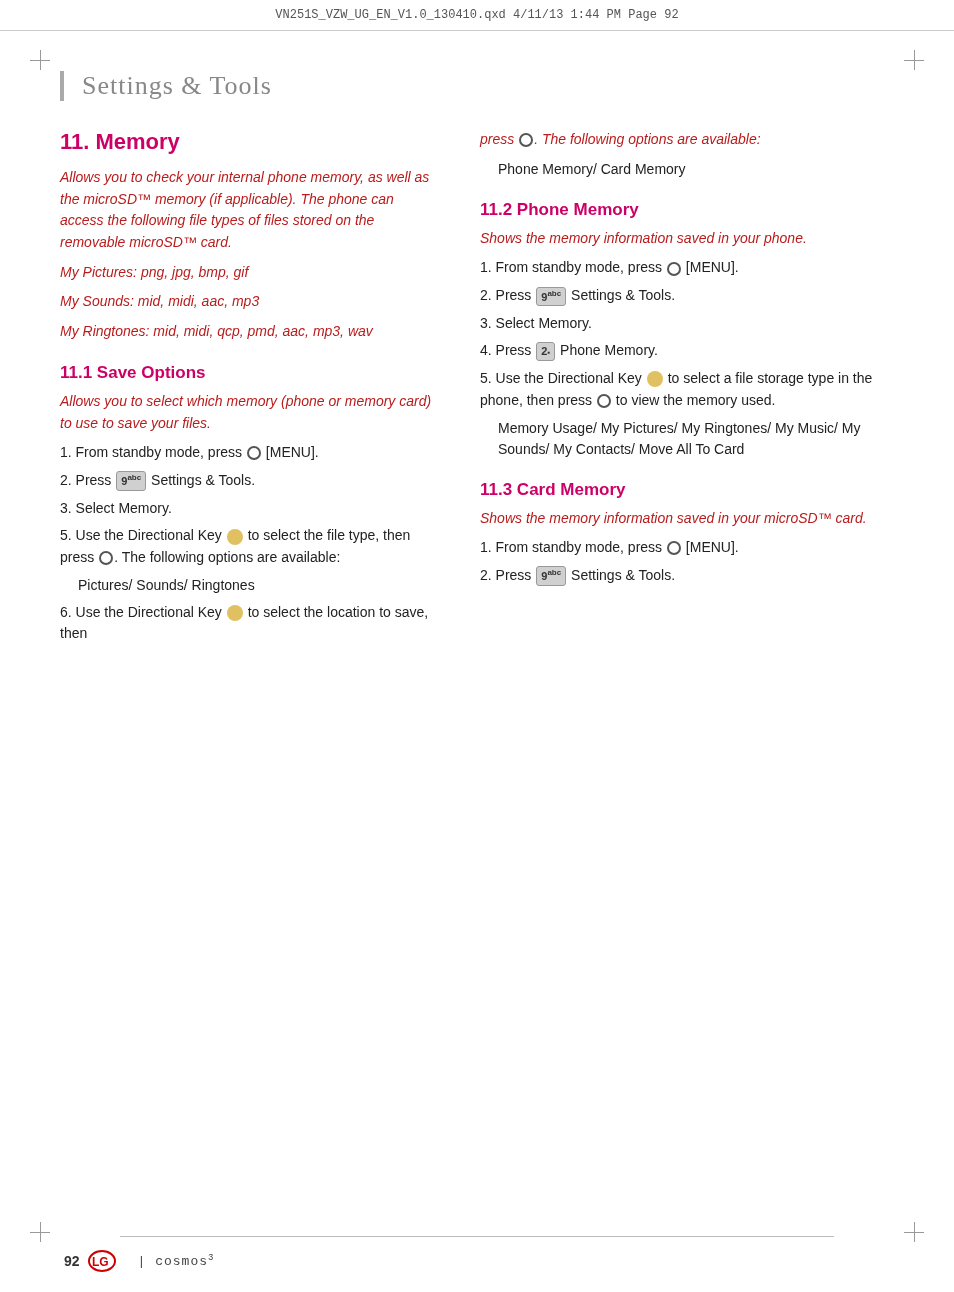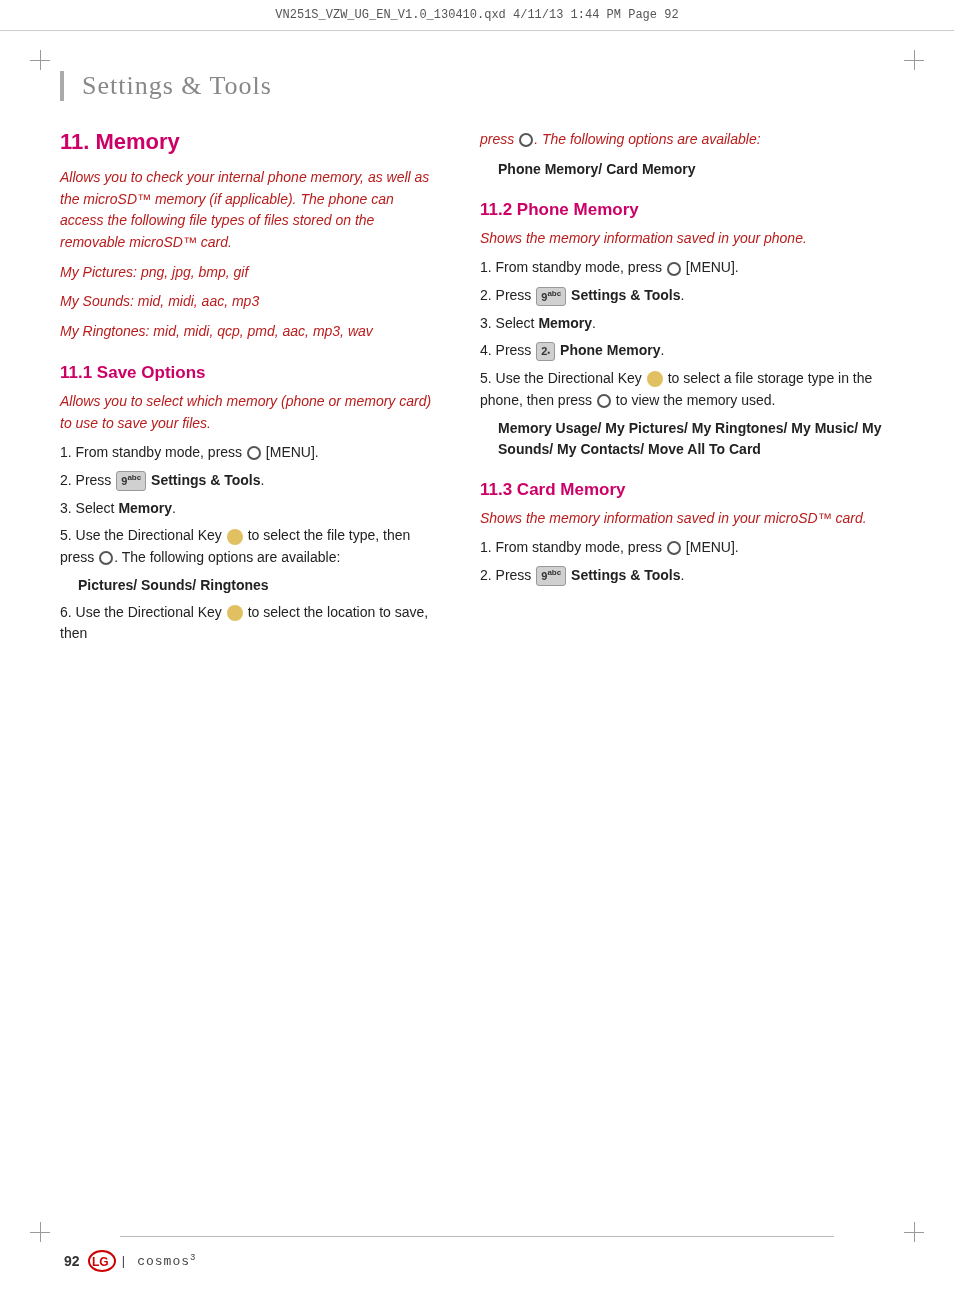--- a/index.html
+++ b/index.html
@@ -145,21 +145,21 @@
     }
 
     .numbered-list li {
       margin-bottom: 6px;
       list-style: none;
       padding-left: 0;
     }
 
     
     .bold-label {
-      font-weight: bold;
+      font-weight: normal;
     }
 
     
     .note-block {
       margin: 6px 0 6px 18px;
       font-size: 14px;
       line-height: 1.5;
       color: #222;
     }
 
@@ -212,21 +212,21 @@
 
     .footer-page {
       font-size: 14px;
       font-weight: bold;
       color: #333;
     }
 
     .footer-logo {
       display: flex;
       align-items: center;
-      gap: 4px;
+      gap: 22px;
     }
 
     .logo-lg {
       font-size: 13px;
       font-weight: bold;
       color: #cc0000;
       border: 2px solid #cc0000;
       border-radius: 50%;
       width: 28px;
       height: 22px;

